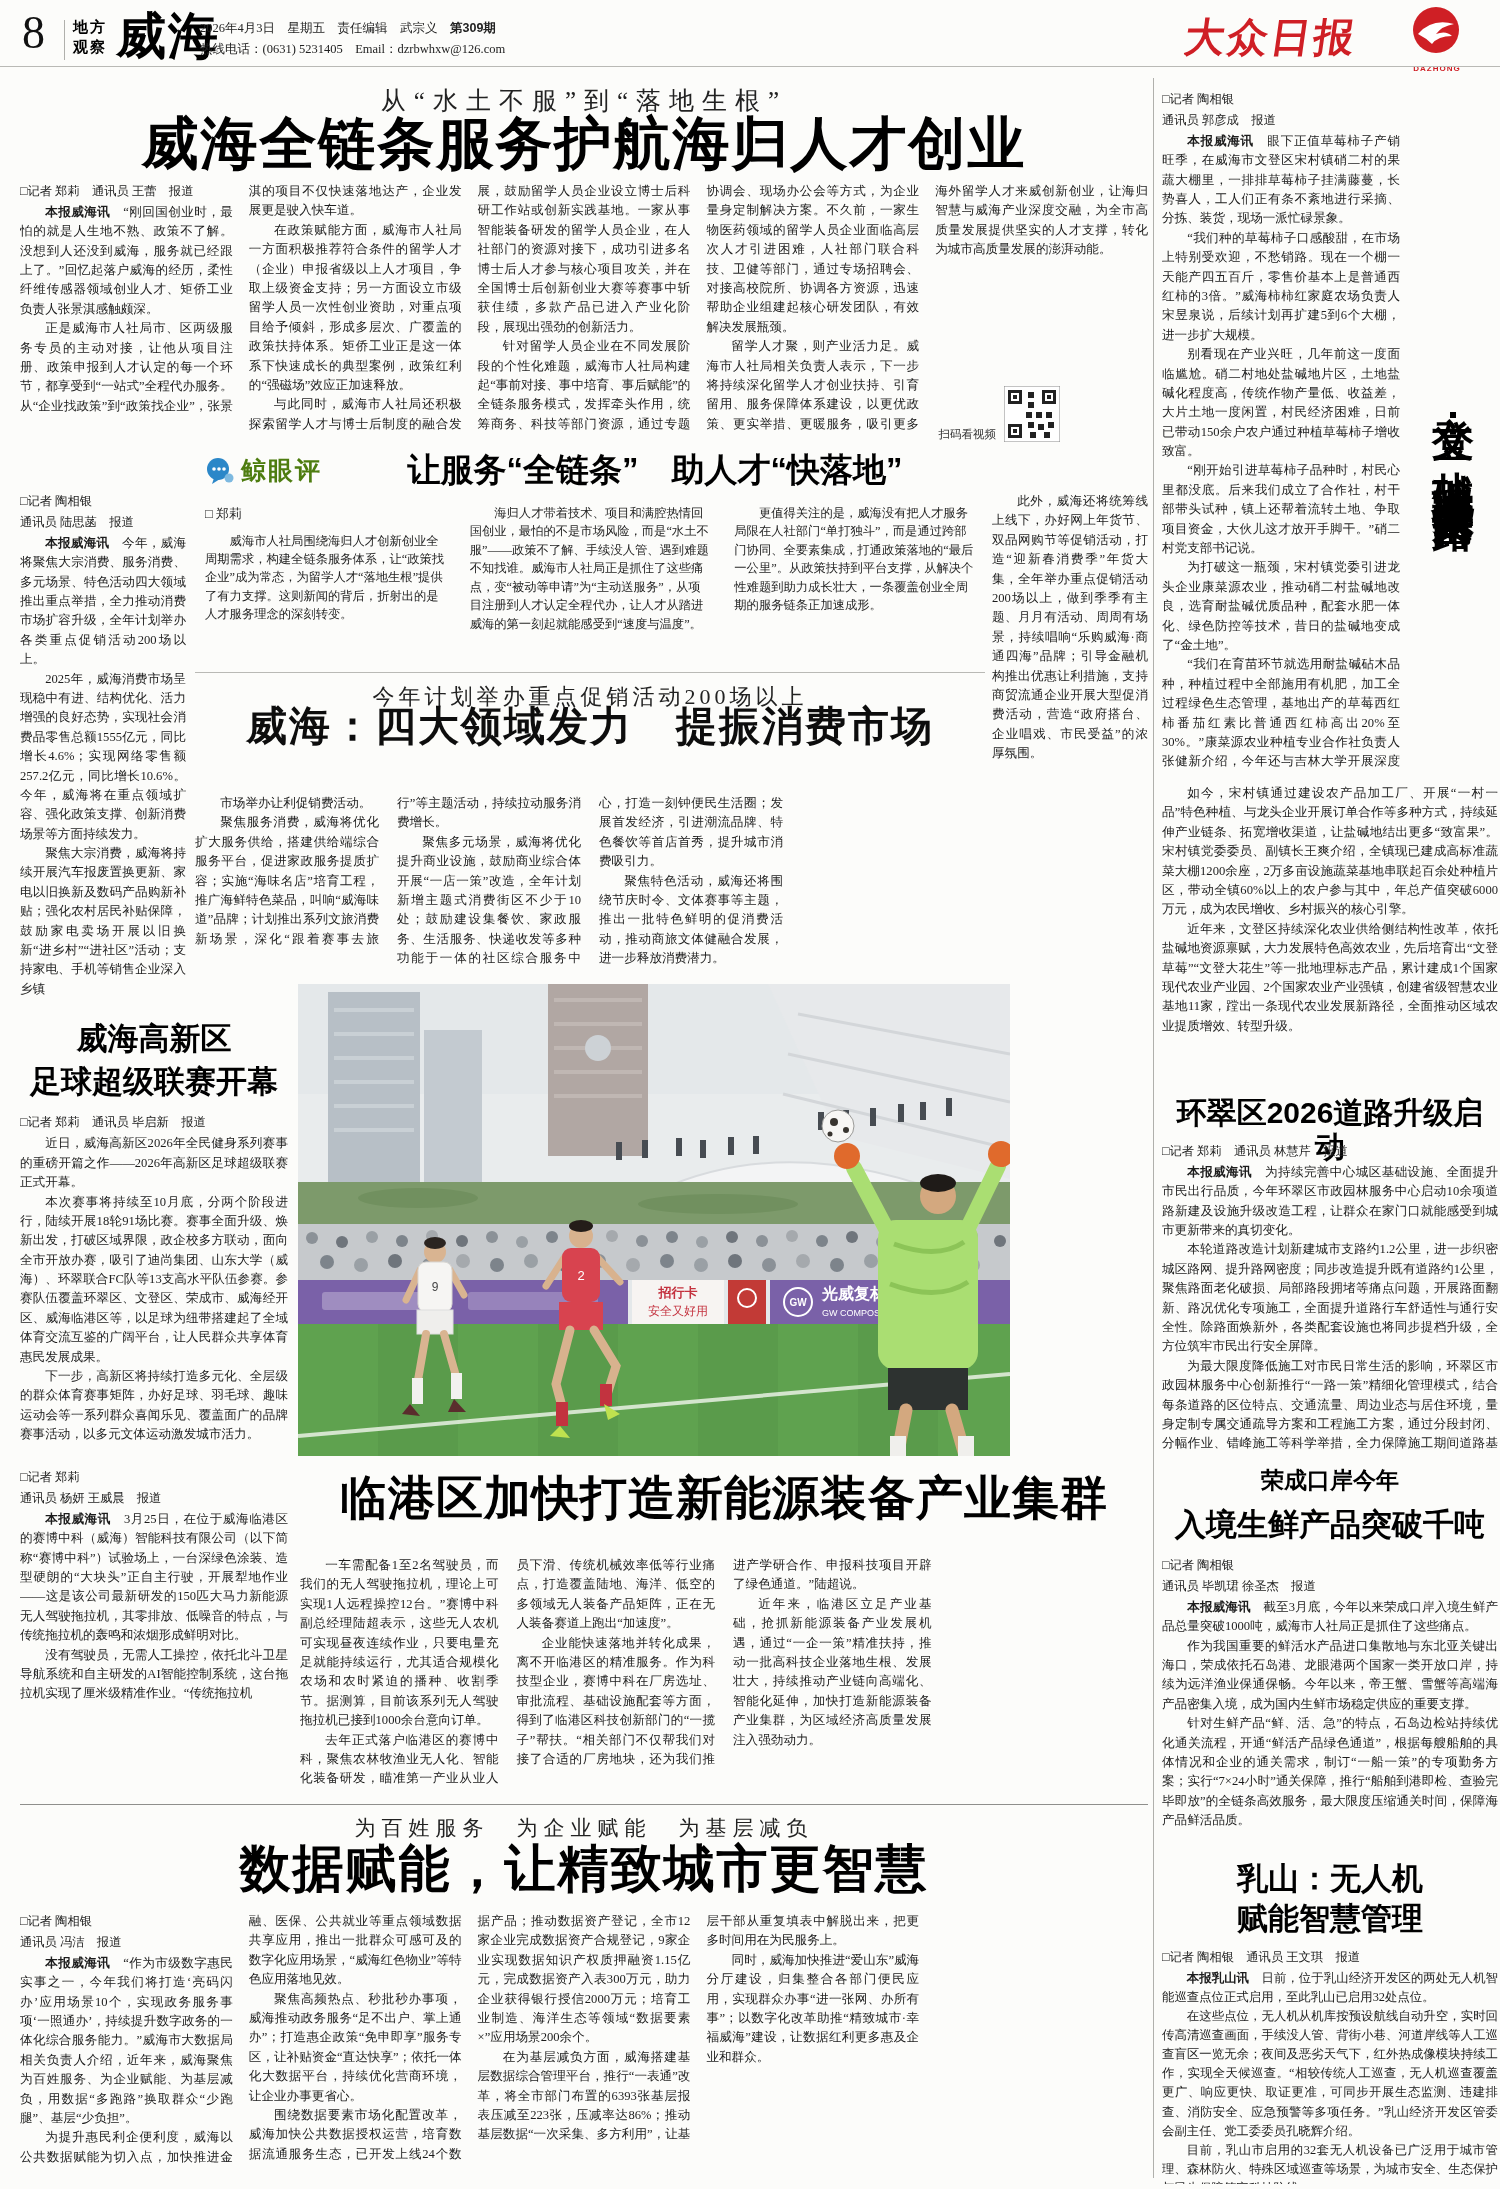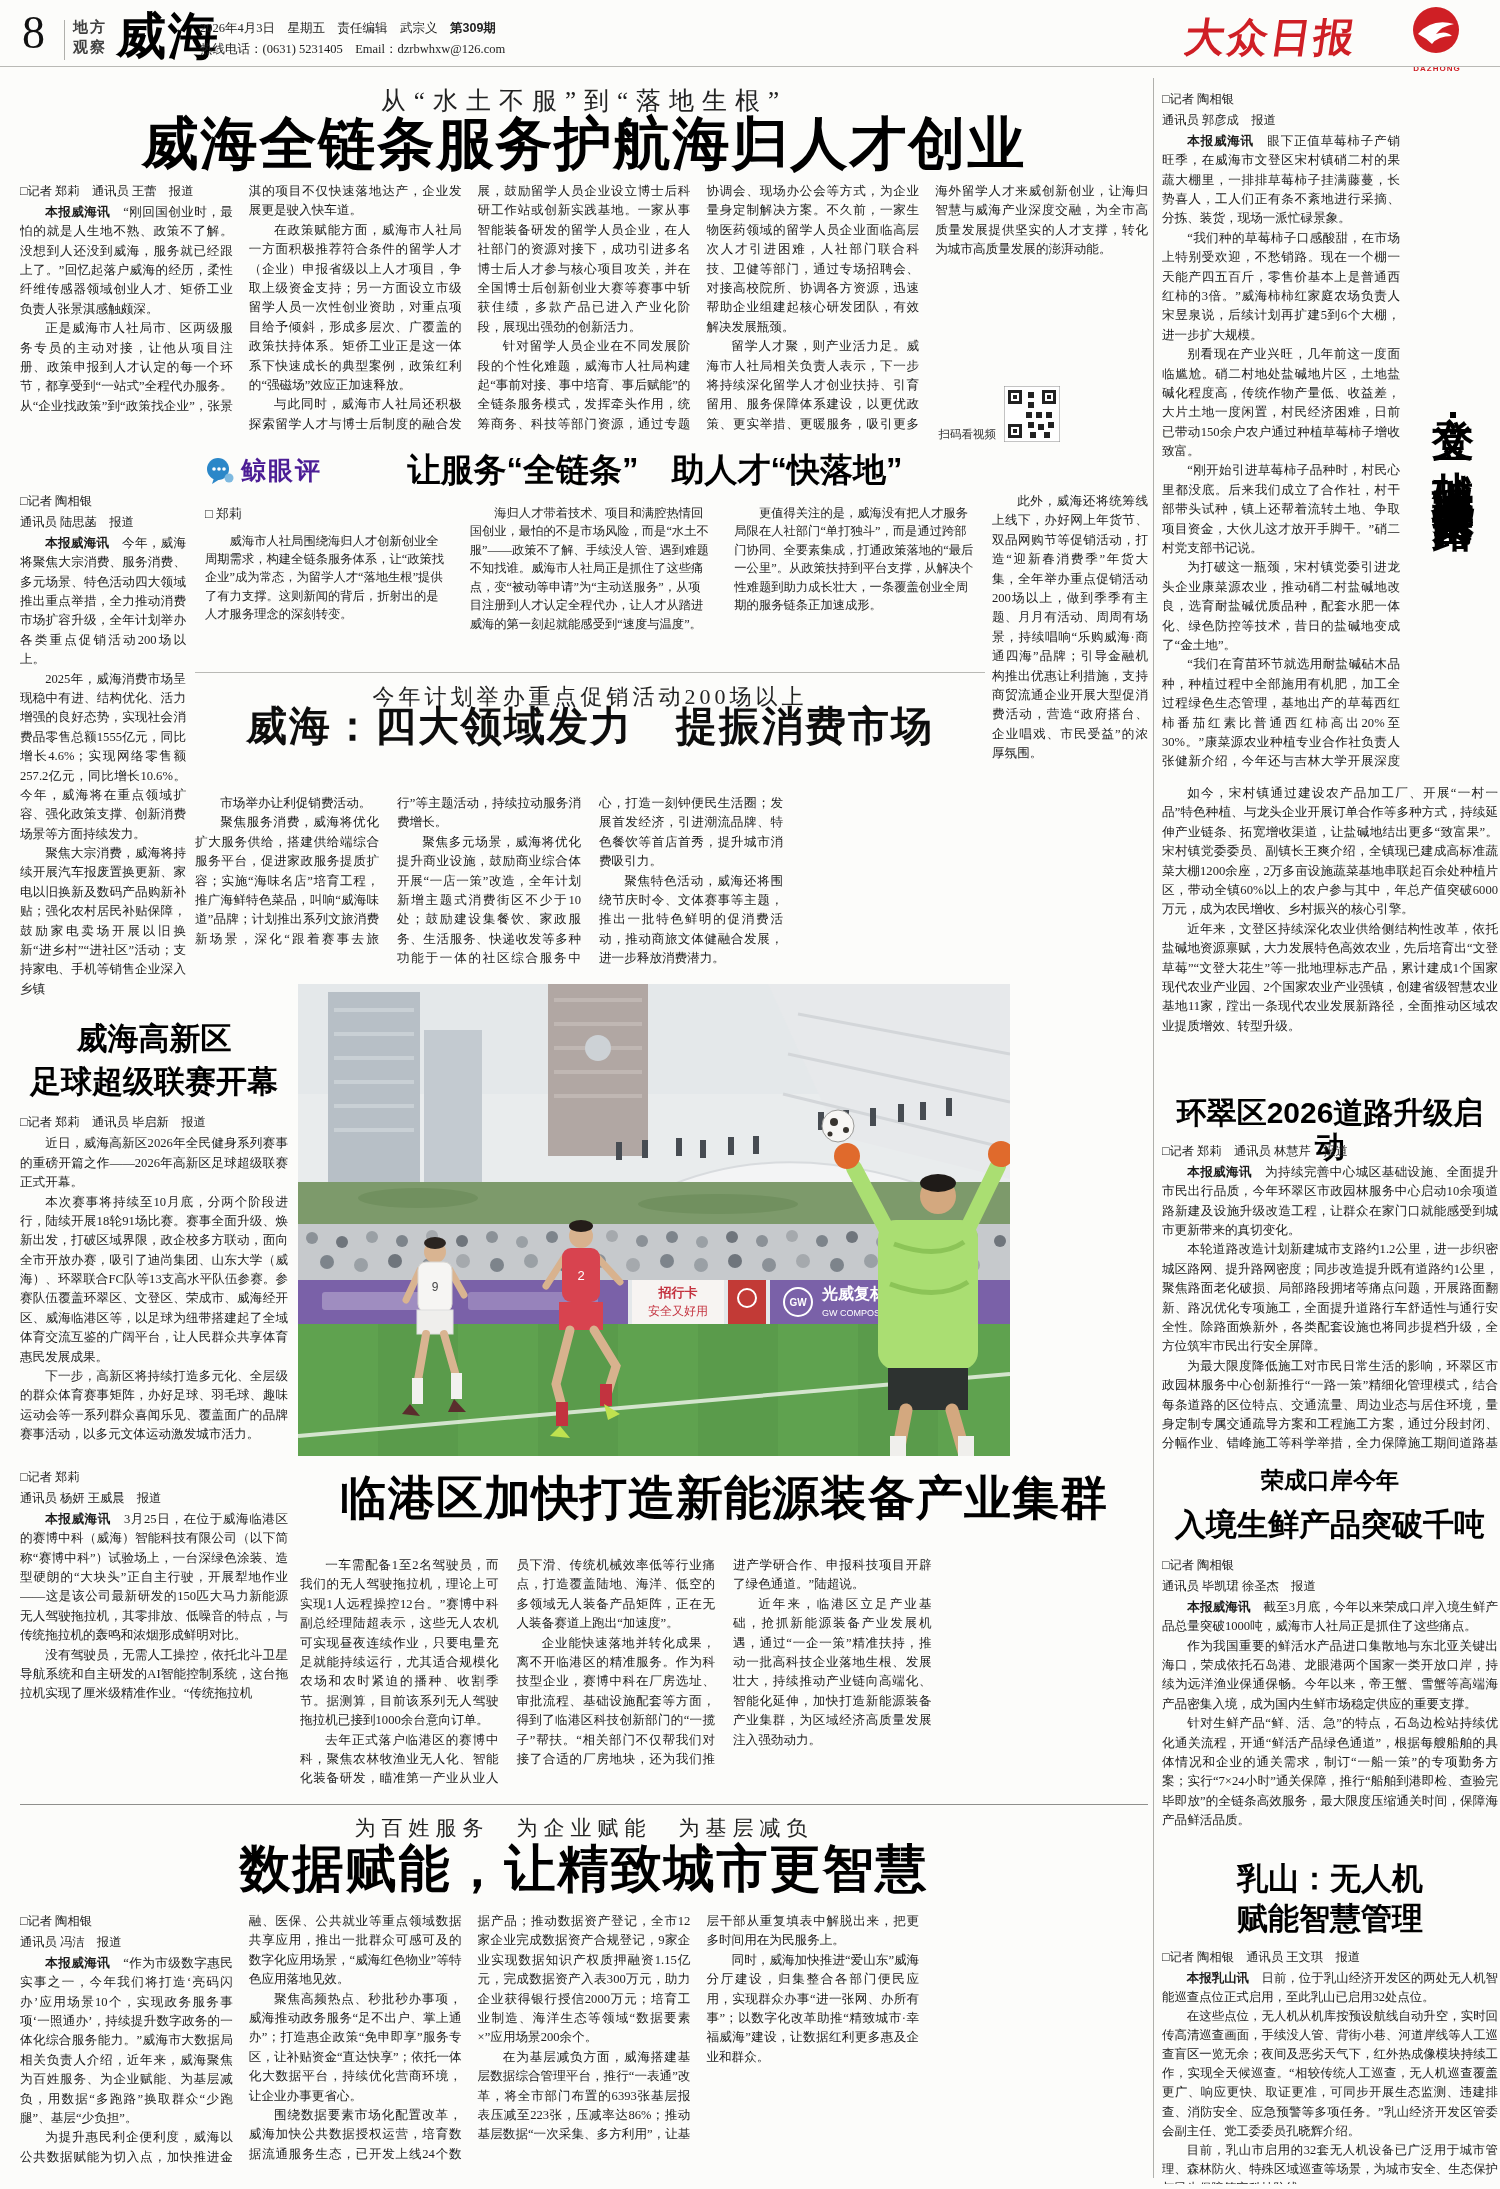--- a/index.html
+++ b/index.html
@@ -11,28 +11,28 @@
   .bt p{margin:0;text-indent:2em;}
   .bt p.byline{text-indent:0;font-size:12.3px;margin-bottom:2px;color:#222;}
   .intro{font-family:"Liberation Sans","DejaVu Sans",sans-serif;font-weight:700;}
   .hl-sans{font-family:"Liberation Sans","DejaVu Sans",sans-serif;font-weight:900;color:#000;text-align:center;line-height:1.12;}
   .hl-serif{font-family:"Liberation Serif","DejaVu Serif",serif;font-weight:900;color:#0d0d0d;text-align:center;line-height:1.1;}
   .kicker{text-align:center;color:#222;}
   .rule{background:#b9b9b5;height:1px;}
   .vrule{background:#b0b0ac;width:1px;}
   
   .pagenum{font-size:46px;color:#111;}
-  .section-label{font-size:15px;font-weight:700;color:#404040;line-height:1.3;letter-spacing:2px;text-align:right;}
+  .section-label{font-size:15px;font-weight:700;color:#000000;line-height:1.3;letter-spacing:2px;text-align:right;}
   .edition{font-size:50px;font-weight:900;color:#000;letter-spacing:2px;}
   .hdr-meta{font-size:12.5px;color:#222;line-height:1.7;}
   .masthead-cn{font-size:40px;font-weight:900;color:#cf1f25;letter-spacing:3px;
                transform:skewX(-8deg);display:inline-block;}
   .masthead-latin{font-size:8px;font-weight:700;color:#cf1f25;letter-spacing:1px;text-align:center;}
   
-  .comm-label{font-size:25px;font-weight:900;color:#4c1d95;letter-spacing:2px;}
+  .comm-label{font-size:25px;font-weight:900;color:#4d7c0f;letter-spacing:2px;}
   .comm-body{font-size:12.3px;line-height:1.5;color:#242424;}
   .comm-body p{margin:0;text-indent:2em;}
   .comm-author{text-indent:0 !important;font-size:13px;margin-bottom:8px !important;}
   .qr-caption{font-size:11.5px;color:#333;}
 </style>
 </head>
 <body>
 
 <div class="page">
 

